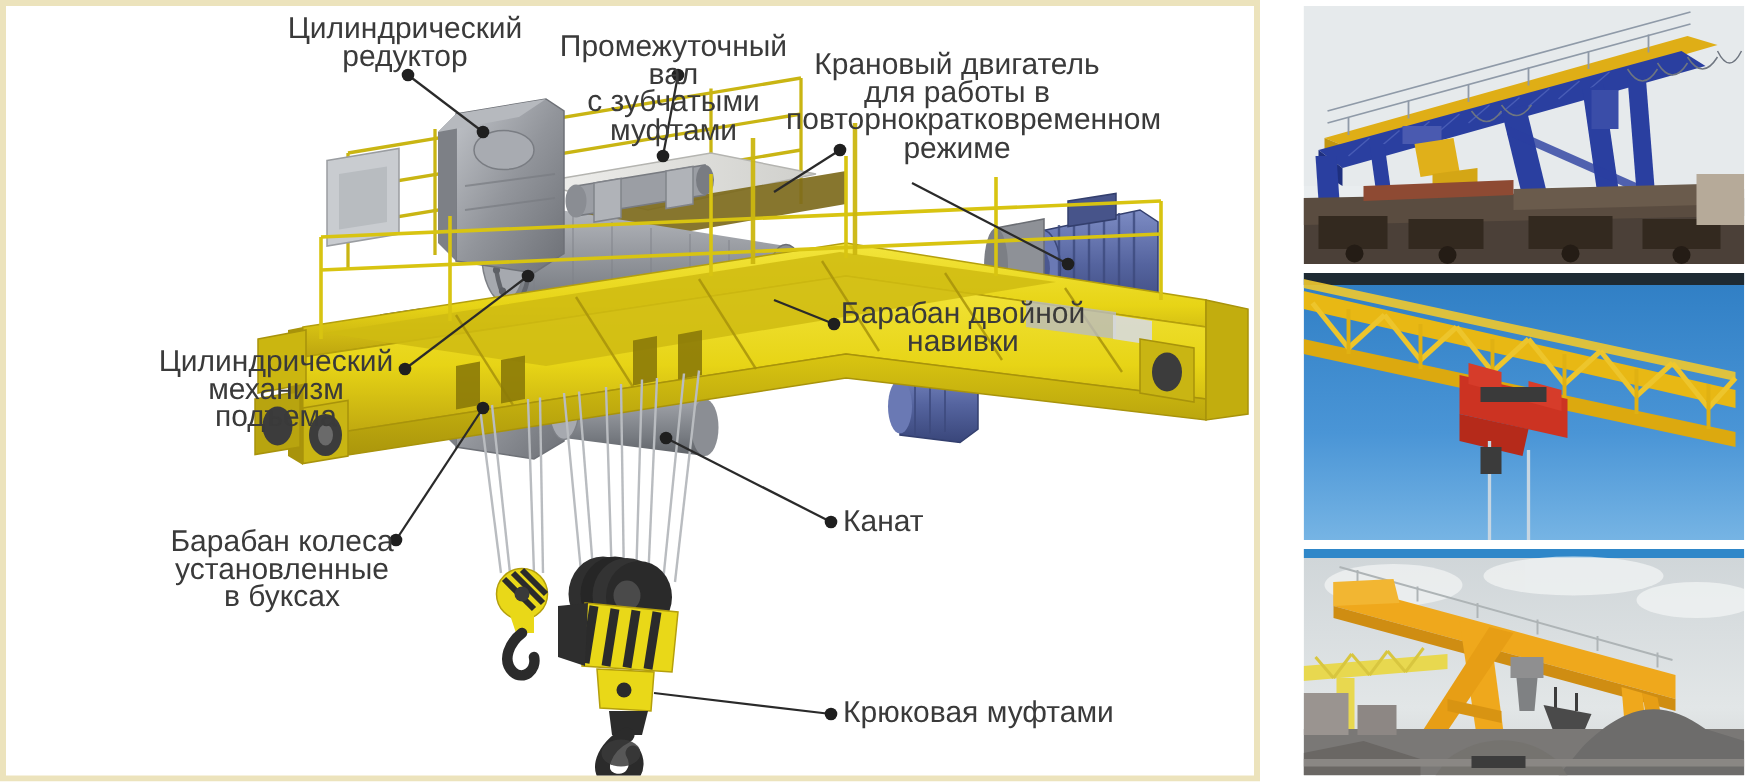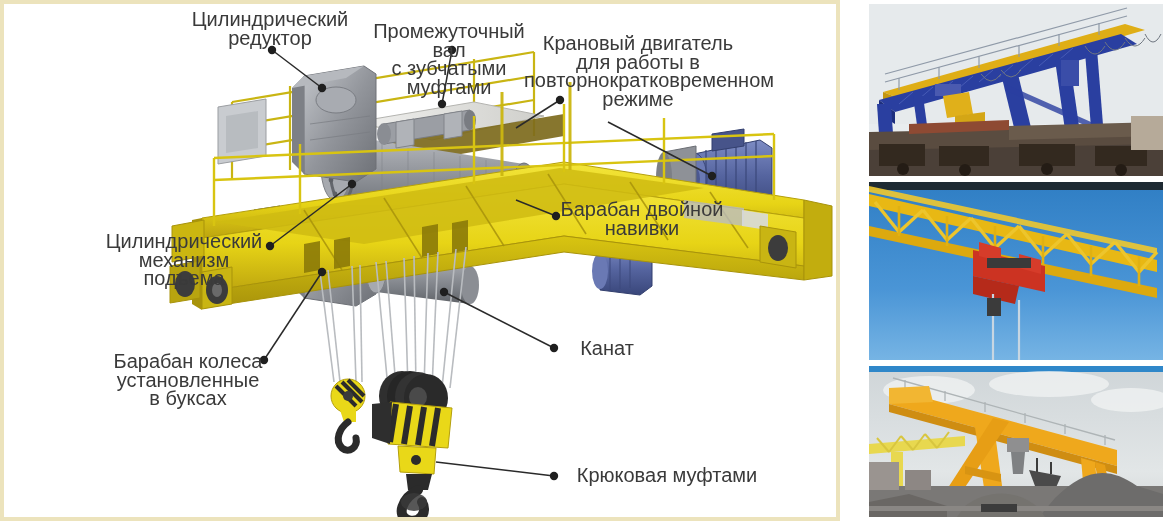--- a/index.html
+++ b/index.html
@@ -9,21 +9,21 @@
   
   .diagram-panel{position:absolute;left:0;top:0;width:840px;height:521px;background:#ffffff;
     border:4px solid #ece3bc;box-sizing:border-box;}
   .diagram-stage{position:absolute;left:0;top:0;width:832px;height:513px;}
 
   .svg-layer{position:absolute;left:0;top:0;width:832px;height:513px;}
 
   
   .label{position:absolute;color:#3a3a3a;font-size:20px;line-height:18.5px;white-space:pre-line;}
   .label.c{text-align:center;}
-  .label.l{text-align:center;}
+  .label.l{text-align:left;}
 
   #lbl-reducer   {left:186px;  top:6px;   width:160px;}
   #lbl-shaft     {left:356px;  top:6px;   width:178px;margin-top:12px;}
   #lbl-motor     {left:520px;  top:30px;  width:228px;}
   #lbl-drum      {left:556px;  top:196px; width:164px;text-align:center;}
   #lbl-aux       {left:96px;   top:228px; width:168px;text-align:center;}
   #lbl-wheels    {left:108px;  top:348px; width:152px;text-align:center;}
   #lbl-rope      {left:558px;  top:335px; width:90px;}
   #lbl-hook      {left:558px;  top:462px; width:210px;}
 

